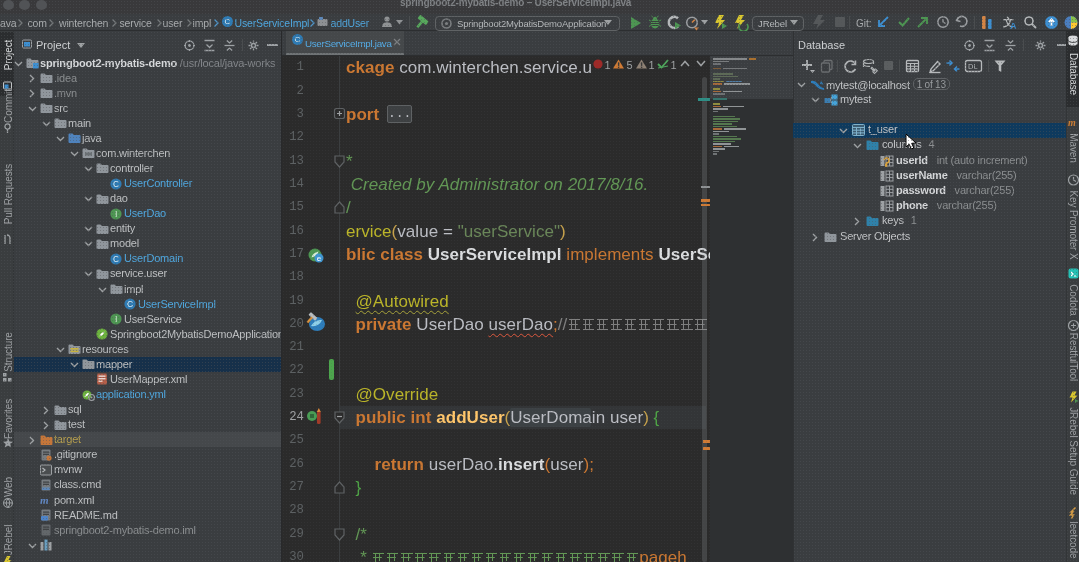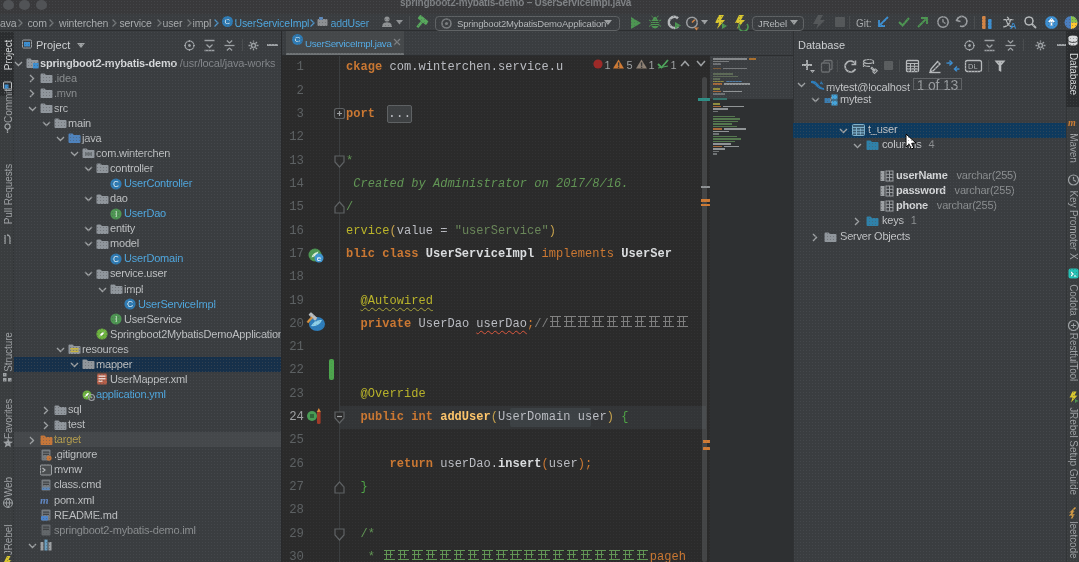--- a/index.html
+++ b/index.html
@@ -2,21 +2,21 @@
 <html><head><meta charset="utf-8"><style>
 *{margin:0;padding:0;box-sizing:border-box}
 html,body{width:1079px;height:562px;overflow:hidden;background:#2b2b2b;font-family:"Liberation Sans",sans-serif}
 .ab{position:absolute}
 #page{position:relative;width:1079px;height:562px;overflow:hidden}
 .dots{background-image:radial-gradient(#515458 0.7px,transparent 0.9px);background-size:3px 3px;pointer-events:none;opacity:.45}
 .vt{position:absolute;white-space:nowrap;font-size:10px;letter-spacing:-0.1px;color:#9fa2a5}
 .trow{position:absolute;left:0;width:268px;height:15.1px;font-size:11px;letter-spacing:-0.2px;color:#bec0c2;white-space:nowrap;overflow:hidden}
 .trow b{font-weight:bold;color:#d6d8da}
 .dbrow{position:absolute;left:0;width:273px;height:15.2px;font-size:11px;letter-spacing:-0.2px;color:#c3c5c7;white-space:nowrap;overflow:hidden}
-.cl{position:absolute;font-family:Liberation Mono, monospace;font-size:12px;line-height:23.33px;white-space:pre;letter-spacing:0.04px}
+.cl{position:absolute;font-family:Liberation Sans, sans-serif;font-size:17px;line-height:23.33px;white-space:pre;letter-spacing:0.04px}
 .num{position:absolute;width:24px;text-align:right;font-family:"Liberation Mono",monospace;font-size:12.3px;color:#5d6163;line-height:23.33px}
 .k{color:#cc7832;font-weight:bold}.w{color:#bcbec4}.wb{color:#dcdee0;font-weight:bold}
 .an{color:#bbb529}.cm{color:#629755}.st{color:#6a8759}.gd{color:#c7a24c}.gn{color:#4fa546}
 .or{color:#cc7832}.gy{color:#808080}.cy{color:#4fa8e0}.dim{color:#8b8e90}
 .cj{display:inline-block;width:11.3px;height:10.5px;margin:0 1.4px;background:
 linear-gradient(currentColor,currentColor) 0 0/100% 1px no-repeat,
 linear-gradient(currentColor,currentColor) 0 50%/80% 1px no-repeat,
 linear-gradient(currentColor,currentColor) 0 100%/100% 1px no-repeat,
 linear-gradient(currentColor,currentColor) 20% 0/1px 100% no-repeat,
 linear-gradient(currentColor,currentColor) 62% 20%/1px 80% no-repeat}
@@ -760,21 +760,21 @@
         <path d="M0.5 0.5 L11.5 0.5 L7.3 5.5 L7.3 12 L4.7 10.5 L4.7 5.5 Z" fill="#b6b9bb"></path>
       </svg>
 <div class="dbrow" style="top:77.00px;">
 <svg class="i" style="left:4px;top:5px" width="9" height="6" viewBox="0 0 9 6">
           <path d="M1 1 L4.5 4.5 L8 1" stroke="#9ea1a3" stroke-width="1.4" fill="none"></path>
         </svg>
 <svg class="i" style="left:17px;top:1.5px" width="15" height="13">
           <path d="M1 2 Q5 1 8 5 Q11 9 14 9 L14 11 Q10 11 7 8 Q4 4 1 4 Z" fill="#2d7dbb"></path>
           <path d="M11 2 L13.5 5.5 L10 5 Z" fill="#2d7dbb"></path>
         </svg>
-<div class="ab" style="left:33px;top:0.5px">mytest@localhost <span style="display:inline-block;border:1px solid #5f6265;border-radius:0;padding:0 3px;font-size:14px;color:#9a9da0;height:12px;line-height:12px;vertical-align:1px">1 of 13</span></div>
+<div class="ab" style="left:33px;top:0.5px">mytest@localhost <span style="display:inline-block;border:1px solid #5f6265;border-radius:5px;padding:0 3px;font-size:10px;color:#9a9da0;height:12px;line-height:12px;vertical-align:1px">1 of 13</span></div>
 </div>
 <div class="dbrow" style="top:92.20px;">
 <svg class="i" style="left:18px;top:5px" width="9" height="6" viewBox="0 0 9 6">
           <path d="M1 1 L4.5 4.5 L8 1" stroke="#9ea1a3" stroke-width="1.4" fill="none"></path>
         </svg>
 <svg class="i" style="left:31px;top:1.5px" width="14" height="12">
           <rect x="0.5" y="4" width="6" height="5" fill="#3b7db0"></rect>
           <rect x="7.5" y="0.5" width="6" height="5" fill="#45a3d8"></rect>
           <rect x="7.5" y="6.5" width="6" height="5" fill="#45a3d8"></rect>
           <path d="M6.5 6.5 L7.5 3 M6.5 6.5 L7.5 9" stroke="#9da1a4" stroke-width="1"></path>
@@ -792,20 +792,29 @@
 <div class="ab" style="left:75px;top:0.5px">t_user</div>
 </div>
 <div class="dbrow" style="top:137.80px;">
 <svg class="i" style="left:60px;top:5px" width="9" height="6" viewBox="0 0 9 6">
           <path d="M1 1 L4.5 4.5 L8 1" stroke="#9ea1a3" stroke-width="1.4" fill="none"></path>
         </svg>
 <svg class="i" style="left:73px;top:1.5px" width="13" height="12" viewBox="0 0 13 12">
           <path d="M0.5 2.5 Q0.5 1.5 1.5 1.5 L4.5 1.5 L6 3 L11.5 3 Q12.5 3 12.5 4 L12.5 10 Q12.5 11 11.5 11 L1.5 11 Q0.5 11 0.5 10 Z" fill="#2f81a9"></path>
         </svg>
 <div class="ab" style="left:89px;top:0.5px">columns <span style="color:#8c8f91;margin-left:4px">4</span></div>
+</div>
+<div class="dbrow" style="top:153.00px;">
+<svg class="i" style="left:87px;top:1.5px" width="14" height="12">
+          <rect x="0.5" y="1" width="4" height="10" fill="#9da1a4"></rect>
+          <rect x="6" y="1" width="7" height="10" fill="none" stroke="#9da1a4" stroke-width="1"></rect>
+          <path d="M6 4.3 L13 4.3 M6 7.6 L13 7.6 M9.5 1 L9.5 11" stroke="#9da1a4" stroke-width="1"></path>
+          <path d="M4 5 A2.5 2.5 0 1 1 6.5 8 L6.5 11 L5 11 M6.5 9.5 L5 9.5" stroke="#d8a13c" stroke-width="1.5" fill="none"></path>
+        </svg>
+<div class="ab" style="left:103px;top:0.5px"><b style="color:#d4d6d8">userId</b> <span style="color:#8c8f91;font-size:11px;margin-left:6px">int (auto increment)</span></div>
 </div>
 <div class="dbrow" style="top:168.20px;">
 <svg class="i" style="left:87px;top:1.5px" width="14" height="12">
           <rect x="0.5" y="1" width="4" height="10" fill="#9da1a4"></rect>
           <rect x="6" y="1" width="7" height="10" fill="none" stroke="#9da1a4" stroke-width="1"></rect>
           <path d="M6 4.3 L13 4.3 M6 7.6 L13 7.6 M9.5 1 L9.5 11" stroke="#9da1a4" stroke-width="1"></path>
         </svg>
 <div class="ab" style="left:103px;top:0.5px"><b style="color:#d4d6d8">userName</b> <span style="color:#8c8f91;font-size:11px;margin-left:6px">varchar(255)</span></div>
 </div>
 <div class="dbrow" style="top:183.40px;">

